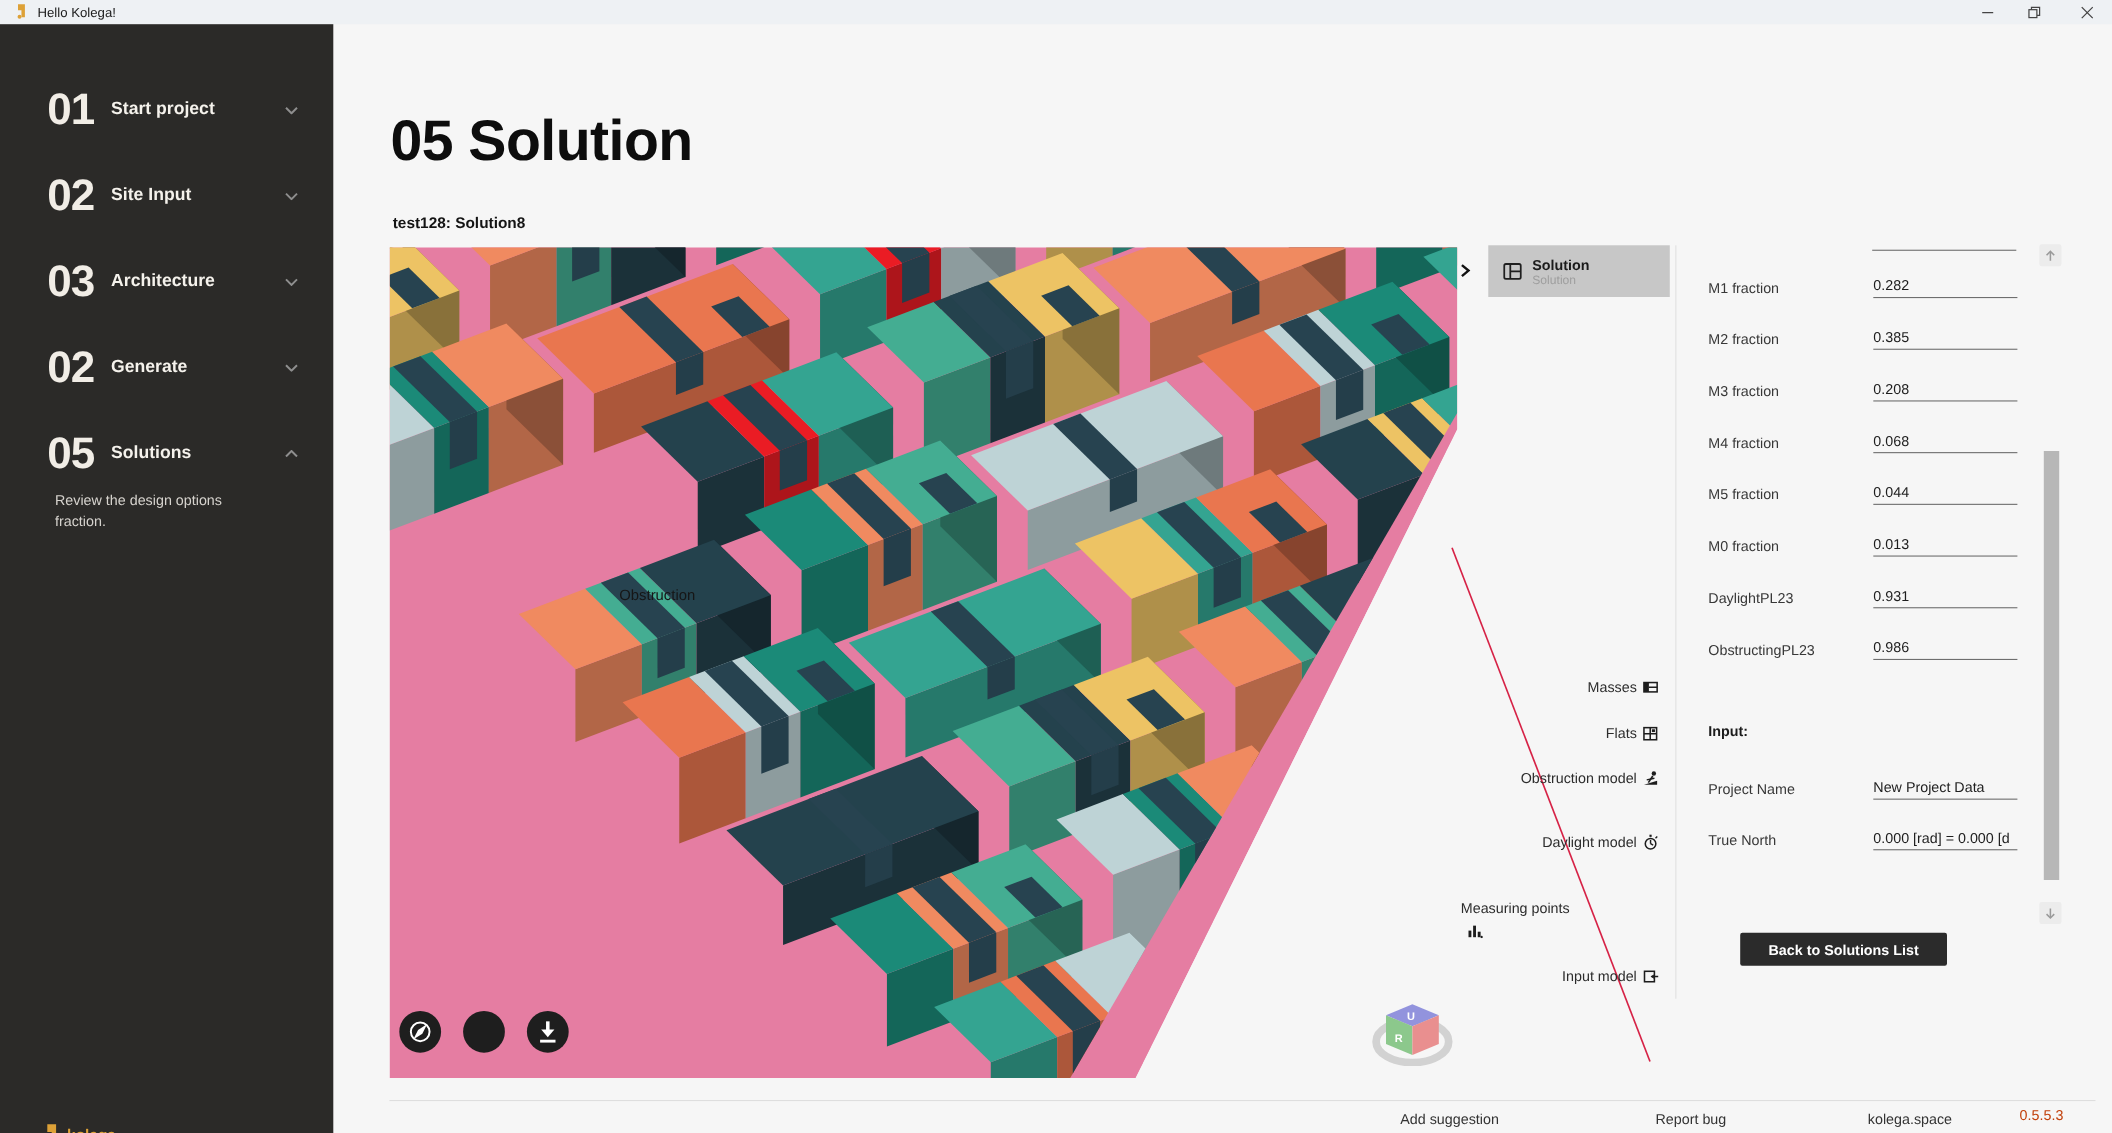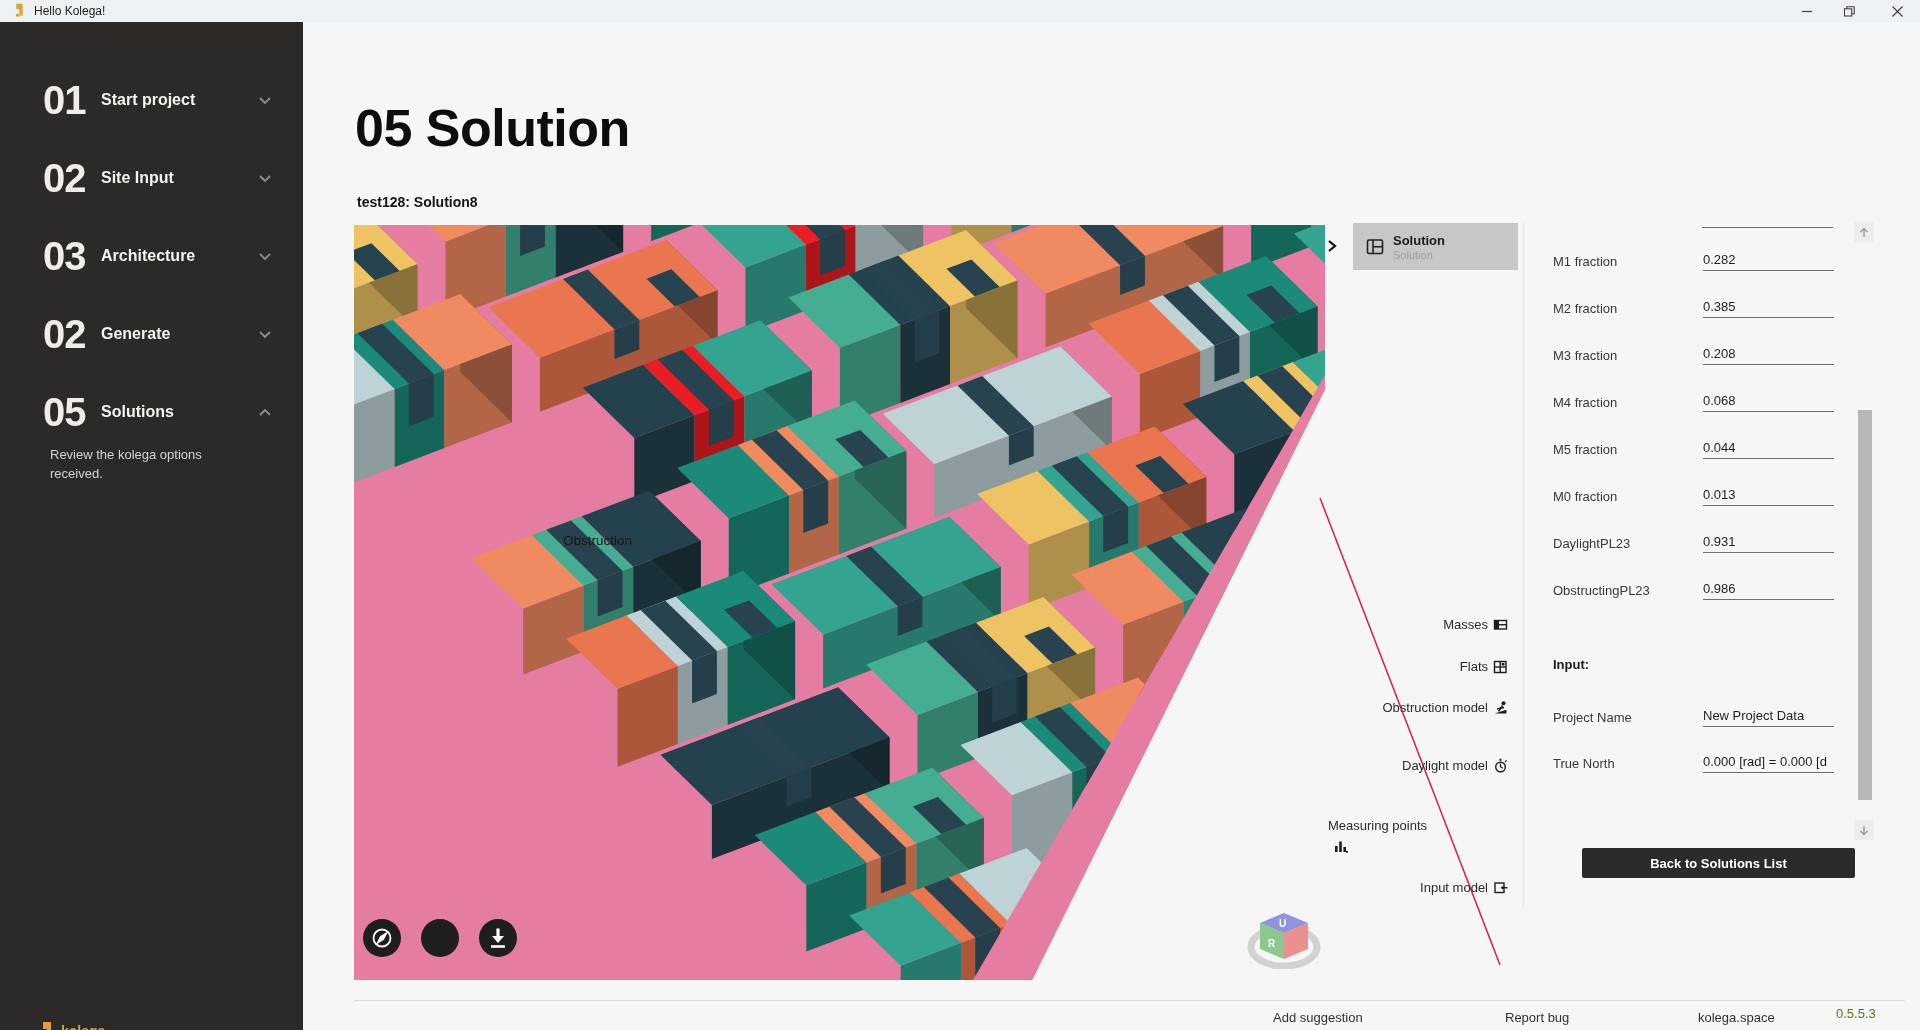--- a/index.html
+++ b/index.html
@@ -45,26 +45,26 @@
   .nav-row svg { margin-left:5px; margin-top:2px; flex:none; }
 
   
   .partial-line { position:absolute; left:1702px; top:227px; width:131px; border-top:1px solid #6e6e6e; }
   .prow { position:absolute; left:1553px; width:281px; height:47px; display:flex; align-items:center; }
   .prow .plbl { width:150px; font-size:13px; color:#383838; }
   .prow input { width:131px; font-size:13px; color:#1e1e1e; border:none; border-bottom:1px solid #6e6e6e; background:transparent; padding:0 0 3px 0; outline:none; font-family:inherit; }
   .input-heading { position:absolute; left:1553px; top:657px; font-size:13px; font-weight:700; color:#1c1c1c; }
   .scroll-btn { position:absolute; left:1854px; width:20px; height:20px; background:#ececec; display:flex; align-items:center; justify-content:center; cursor:pointer; border-radius:2px; }
   .scroll-thumb { position:absolute; left:1858px; top:410px; width:14px; height:390px; background:#b7b7b7; cursor:pointer; }
-  .back-btn { position:absolute; left:1582px; top:848px; width:273px; height:30px; background:#2b2b2b; color:#fff; font-size:13px; font-weight:700; display:flex; align-items:center; justify-content:center; border-radius:2px; cursor:pointer; font-family:inherit; border:none; }
+  .back-btn { position:absolute; left:1582px; top:848px; width:188px; height:30px; background:#2b2b2b; color:#fff; font-size:13px; font-weight:700; display:flex; align-items:center; justify-content:center; border-radius:2px; cursor:pointer; font-family:inherit; border:none; }
 
   
   .foot-line { position:absolute; left:354px; top:1000px; width:1551px; height:1px; background:#dedede; }
   .foot-link { position:absolute; top:1010px; font-size:13px; color:#333; cursor:pointer; }
-  .foot-ver { position:absolute; left:1836px; top:1006px; font-size:13px; color:#4d7c0f; }
+  .foot-ver { position:absolute; left:1836px; top:1006px; font-size:13px; color:#c2410c; }
 </style>
 </head>
 <body>
 
 <div class="app">
 
   <div class="titlebar">
     <svg class="app-ic" width="11" height="15" viewBox="0 0 14 19">
       <path d="M3,1 h8 v15 h-4 v-8 h-4 z" fill="#dda137"></path>
         <circle cx="4.8" cy="15.5" r="2.3" fill="#dda137"></circle>
@@ -118,21 +118,21 @@
           <polyline points="1,1 6,6 11,1" fill="none" stroke="#8e8e8e" stroke-width="1.8"></polyline>
         </svg>
     </div>
     <div class="step" style="top:366px;">
       <span class="num">05</span>
       <span class="lbl">Solutions</span>
       <svg class="chev" width="12" height="7" viewBox="0 0 12 7">
           <polyline points="1,6 6,1 11,6" fill="none" stroke="#8e8e8e" stroke-width="1.8"></polyline>
         </svg>
     </div>
-    <p class="side-desc">Review the kolega options received.</p>
+    <p class="side-desc">Review the design options fraction.</p>
     <div class="side-logo">
       <svg width="14" height="19" viewBox="0 0 14 19">
           <path d="M3,1 h8 v15 h-4 v-8 h-4 z" fill="#dda137"></path>
           <circle cx="4.8" cy="15.8" r="2.4" fill="#dda137"></circle>
         </svg>
       <span>kolega</span>
     </div>
   </div>
 
   <h1 class="page-title">05 Solution</h1>

